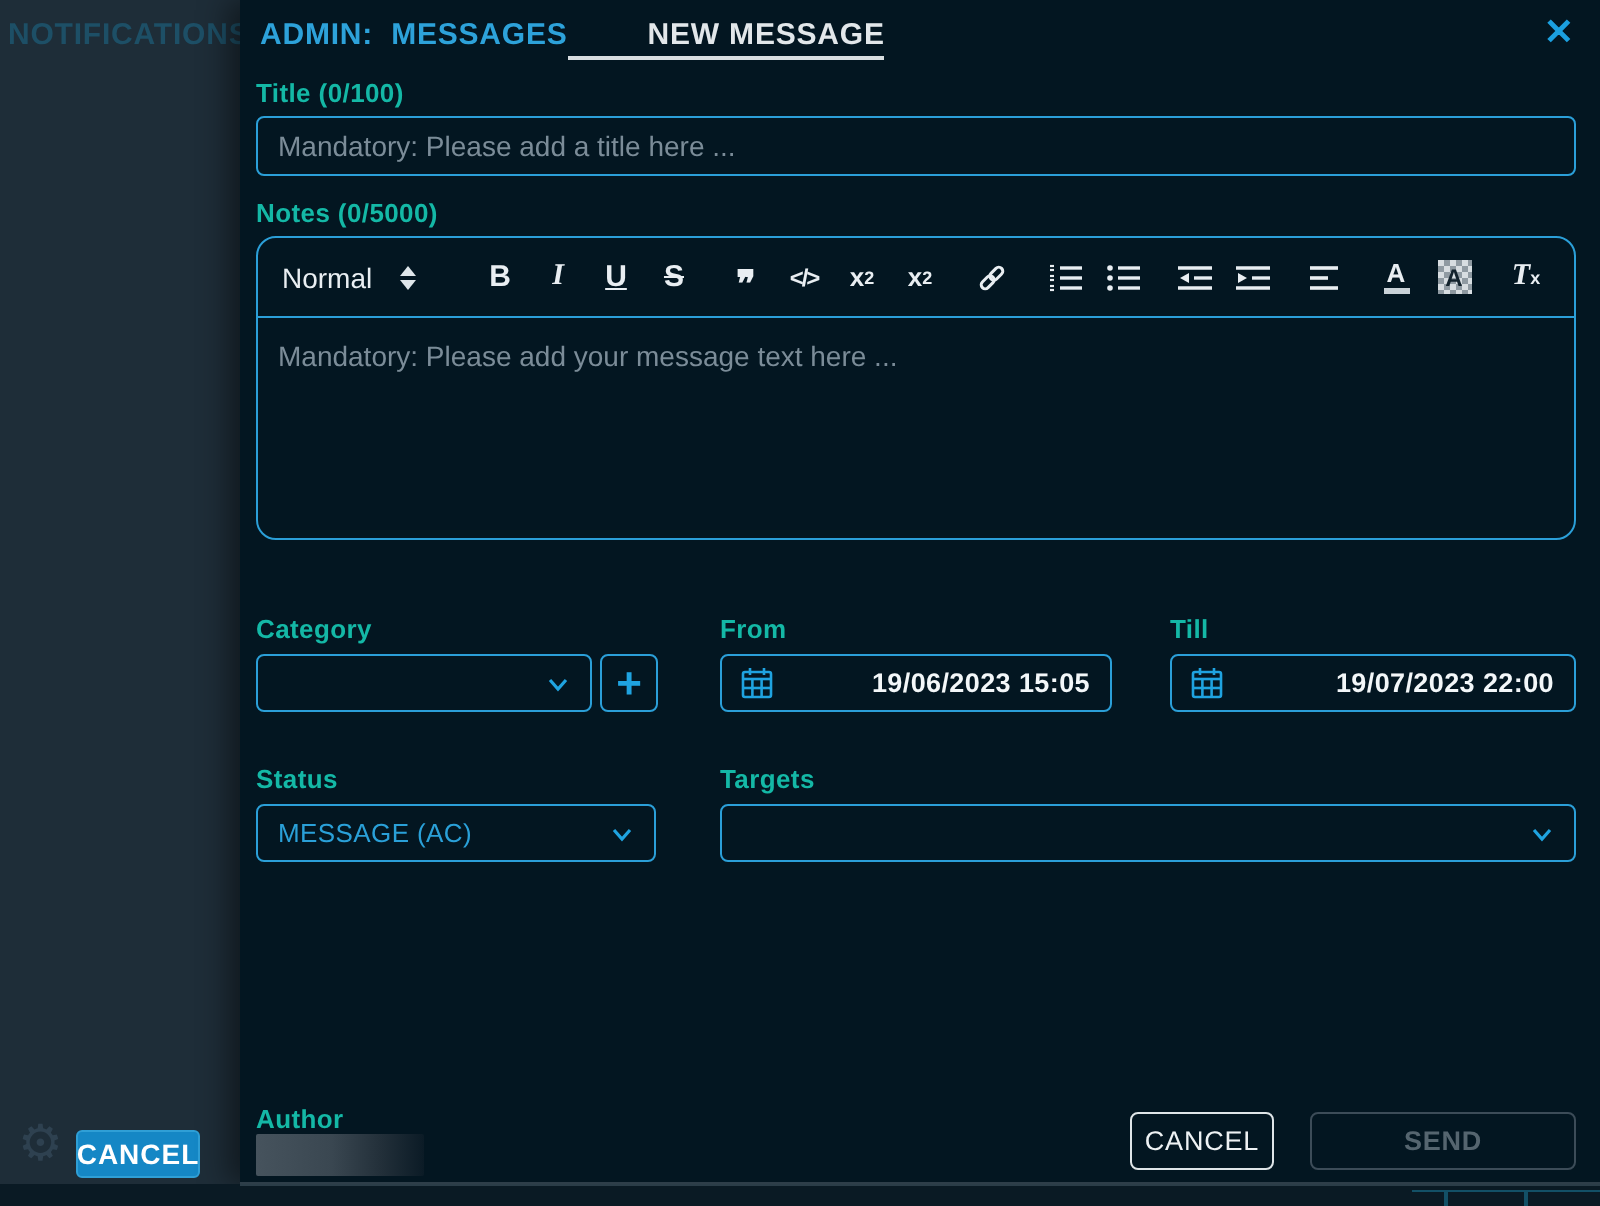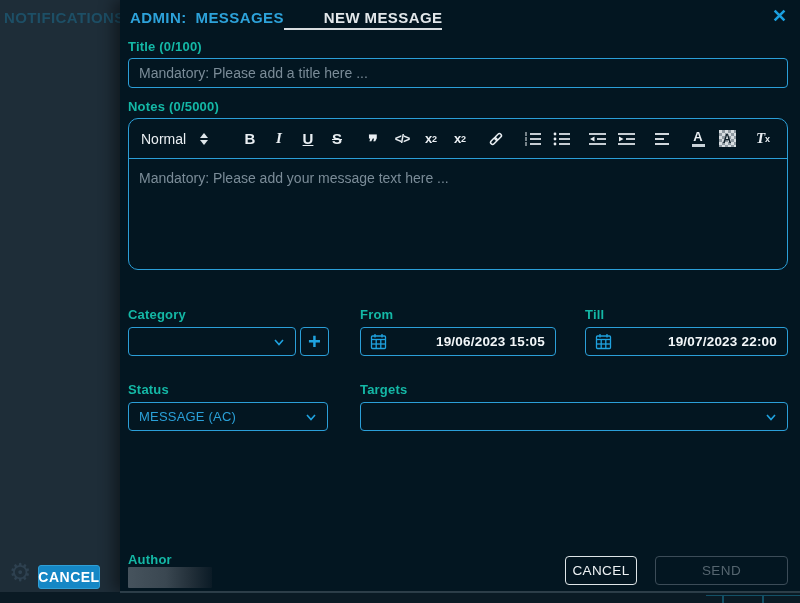--- a/index.html
+++ b/index.html
@@ -117,21 +117,21 @@
     background:linear-gradient(90deg,#46535d 0%,#3a4751 45%,#222f39 75%,#0b1b26 100%);
     border-radius:1px;
   }
   .btn {
     position:absolute; top:556px; height:29px; border-radius:4px; background:transparent;
     display:flex; align-items:center; justify-content:center;
     font-size:13.5px; letter-spacing:0.4px; cursor:pointer;
     font-family:"Liberation Sans", sans-serif;
   }
   .btn-cancel { left:445px; width:72px; border:1px solid #dfe5e8; color:#eef2f4; }
-  .btn-send { left:535px; width:133px; border:1px solid #3c4c58; color:#55656f; cursor:default; }
+  .btn-send { left:535px; width:133px; border:1px solid #3c4c58; color:#55656f; cursor:default;font-weight:bold; }
 </style>
 </head>
 <body>
 
 <div class="stage">
 
   <div class="bg-page"></div>
   <div class="bg-title">NOTIFICATIONS (</div>
   <div class="gear">⚙</div>
   <div class="admin-btn">

